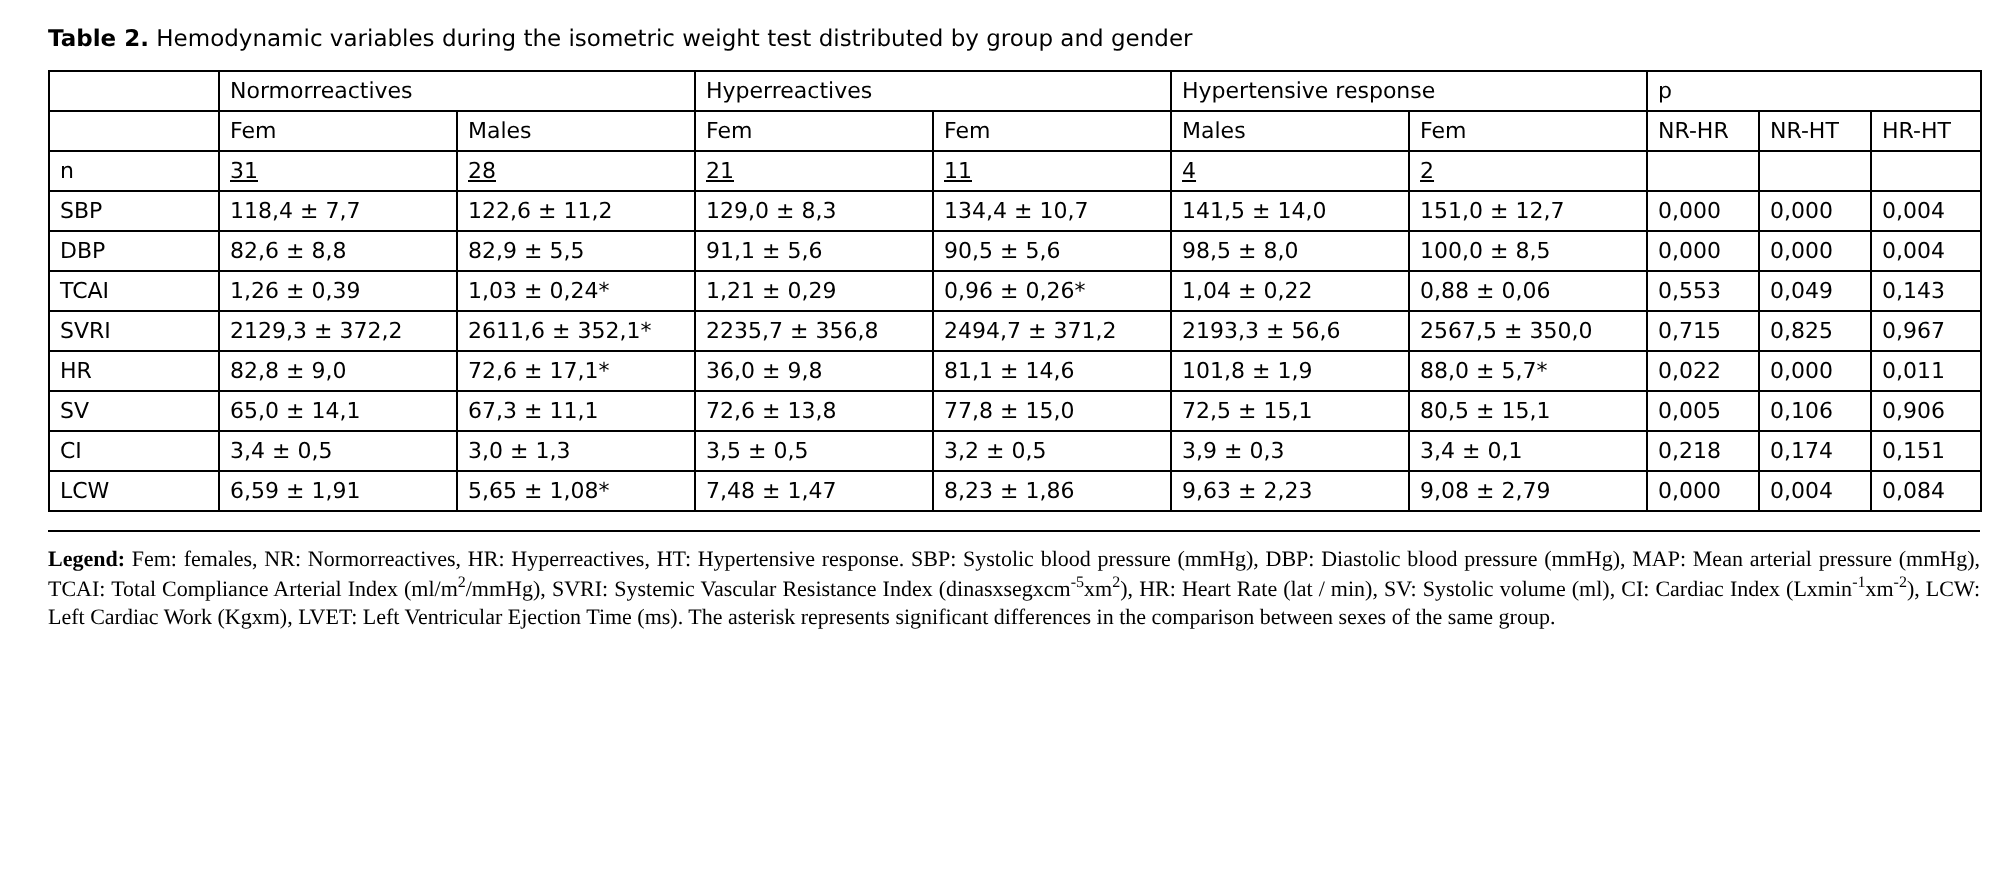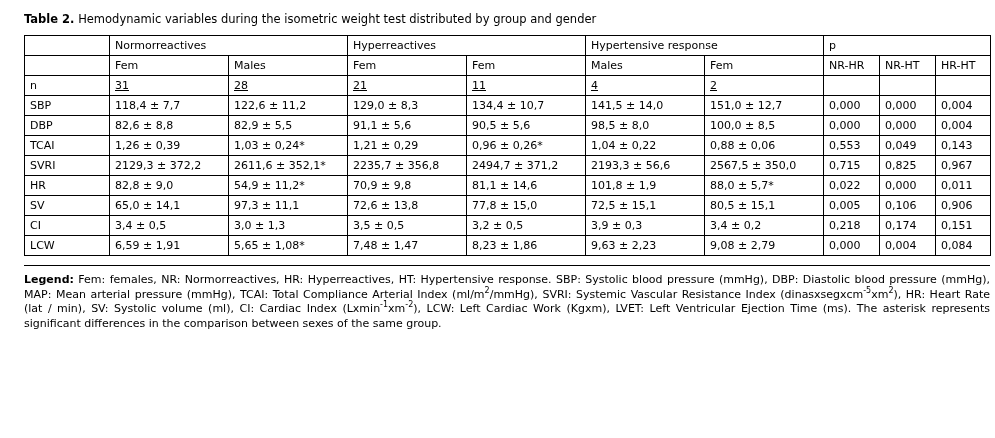--- a/index.html
+++ b/index.html
@@ -77,20 +77,21 @@
     padding-left: 0;
   }
   .legend {
     margin: 9px 10px 0 10px;
     width: 966px;
     font-size: 11px;
     line-height: 14.5px;
     text-align: justify;
     border-top: 1px solid #000;
     padding-top: 7px;
+    font-family: Liberation Serif, serif;
   }
   .legend .lbl { font-weight: bold; }
   sup { font-size: 8px; vertical-align: super; line-height: 0; }
 </style>
 </head>
 <body>
 
 <div class="page">
 
   <div class="caption">
@@ -194,51 +195,51 @@
         <td>2193,3 ± 56,6</td>
         <td>2567,5 ± 350,0</td>
         <td>0,715</td>
         <td>0,825</td>
         <td>0,967</td>
       </tr>
 
       <tr>
         <td class="rowlabel">HR</td>
         <td>82,8 ± 9,0</td>
-        <td>54,9 ± 11,2*</td>
-        <td>70,9 ± 9,8</td>
+        <td>72,6 ± 17,1*</td>
+        <td>36,0 ± 9,8</td>
         <td>81,1 ± 14,6</td>
         <td>101,8 ± 1,9</td>
         <td>88,0 ± 5,7*</td>
         <td>0,022</td>
         <td>0,000</td>
         <td>0,011</td>
       </tr>
 
       <tr>
         <td class="rowlabel">SV</td>
         <td>65,0 ± 14,1</td>
-        <td>97,3 ± 11,1</td>
+        <td>67,3 ± 11,1</td>
         <td>72,6 ± 13,8</td>
         <td>77,8 ± 15,0</td>
         <td>72,5 ± 15,1</td>
         <td>80,5 ± 15,1</td>
         <td>0,005</td>
         <td>0,106</td>
         <td>0,906</td>
       </tr>
 
       <tr>
         <td class="rowlabel">CI</td>
         <td>3,4 ± 0,5</td>
         <td>3,0 ± 1,3</td>
         <td>3,5 ± 0,5</td>
         <td>3,2 ± 0,5</td>
         <td>3,9 ± 0,3</td>
-        <td>3,4 ± 0,2</td>
+        <td>3,4 ± 0,1</td>
         <td>0,218</td>
         <td>0,174</td>
         <td>0,151</td>
       </tr>
 
       <tr>
         <td class="rowlabel">LCW</td>
         <td>6,59 ± 1,91</td>
         <td>5,65 ± 1,08*</td>
         <td>7,48 ± 1,47</td>

